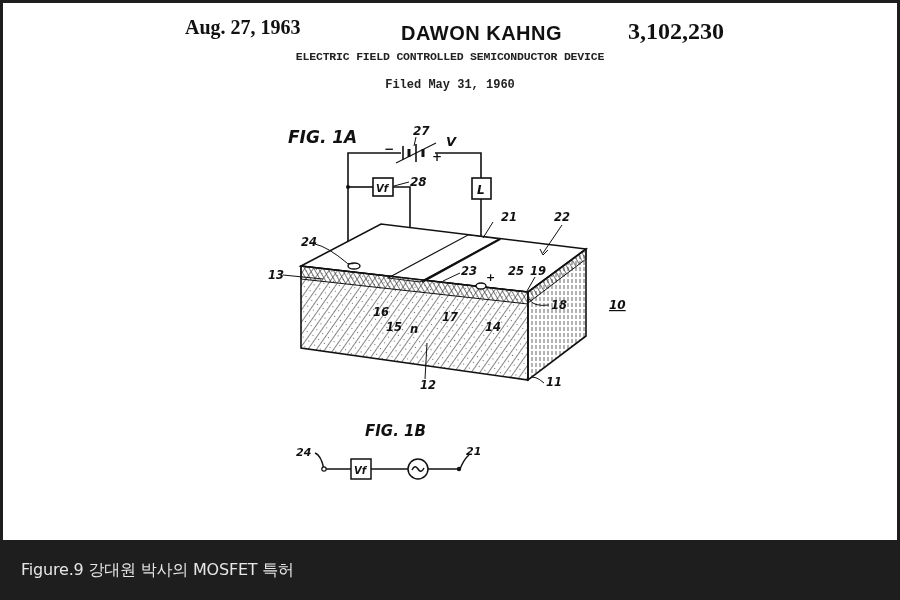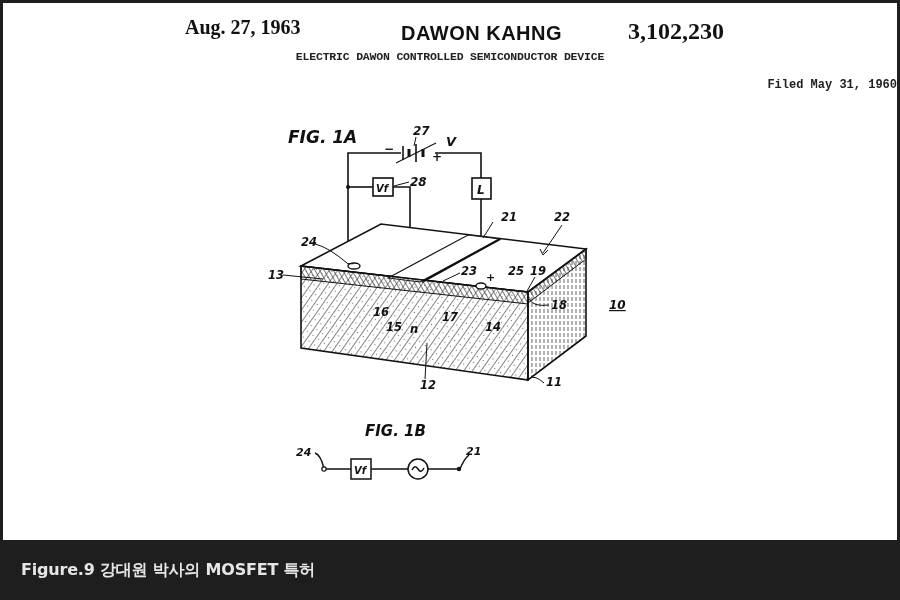--- a/index.html
+++ b/index.html
@@ -3,34 +3,34 @@
 <meta charset="utf-8">
 <style>
   html,body{margin:0;padding:0;}
   body{width:900px;height:600px;background:#1e1e1e;position:relative;overflow:hidden;font-family:"Liberation Sans",sans-serif;}
   .frame{position:absolute;left:3px;top:3px;width:894px;height:537px;background:#ffffff;overflow:hidden;}
   .hdr{position:absolute;font-family:"Liberation Serif",serif;color:#111;font-weight:bold;}
   .date{left:182px;top:13px;font-size:20px;}
   .inventor{left:398px;top:19px;font-size:20px;font-family:"Liberation Sans",sans-serif;letter-spacing:0.5px;}
   .patno{left:625px;top:15px;font-size:24px;}
   .title{position:absolute;left:0;width:894px;top:47px;text-align:center;font-family:"Liberation Mono",monospace;font-size:11.5px;color:#222;font-weight:bold;letter-spacing:-0.2px;}
-  .filed{position:absolute;left:0;width:894px;top:75px;text-align:right;font-family:"Liberation Mono",monospace;font-size:12px;color:#222;font-weight:bold;}
+  .filed{position:absolute;left:0;width:894px;top:75px;text-align:center;font-family:"Liberation Mono",monospace;font-size:12px;color:#222;font-weight:bold;}
   svg{position:absolute;left:0;top:0;}
   .lbl{font-family:"DejaVu Sans",sans-serif;font-style:italic;font-weight:bold;fill:#111;}
   .caption-bar{position:absolute;left:0;top:540px;width:900px;height:60px;background:#1e1e1e;}
-  .caption{position:absolute;left:21px;top:20px;color:#e6e6e6;font-family:"DejaVu Sans",sans-serif;font-weight:bold;font-size:16px;letter-spacing:-0.2px;}
+  .caption{position:absolute;left:21px;top:20px;color:#e6e6e6;font-family:"DejaVu Sans",sans-serif;font-weight:normal;font-size:16px;letter-spacing:-0.2px;}
 </style>
 </head>
 <body>
 
 <div class="frame">
   <div class="hdr date">Aug. 27, 1963</div>
   <div class="hdr inventor">DAWON KAHNG</div>
   <div class="hdr patno">3,102,230</div>
-  <div class="title">ELECTRIC DAWON CONTROLLED SEMICONDUCTOR DEVICE</div>
+  <div class="title">ELECTRIC FIELD CONTROLLED SEMICONDUCTOR DEVICE</div>
   <div class="filed">Filed May 31, 1960</div>
 
   <svg width="894" height="537" viewBox="0 0 894 537">
     <defs>
       <pattern id="hatch" width="7" height="7" patternUnits="userSpaceOnUse" patternTransform="rotate(35)">
         <line x1="0" y1="0" x2="0" y2="7" stroke="#333" stroke-width="1.2"></line>
         <circle cx="3.5" cy="3.5" r="0.6" fill="#555"></circle>
       </pattern>
       <pattern id="dense" width="4" height="4" patternUnits="userSpaceOnUse" patternTransform="rotate(-30)">
         <line x1="0" y1="0" x2="0" y2="4" stroke="#333" stroke-width="1.3"></line>

